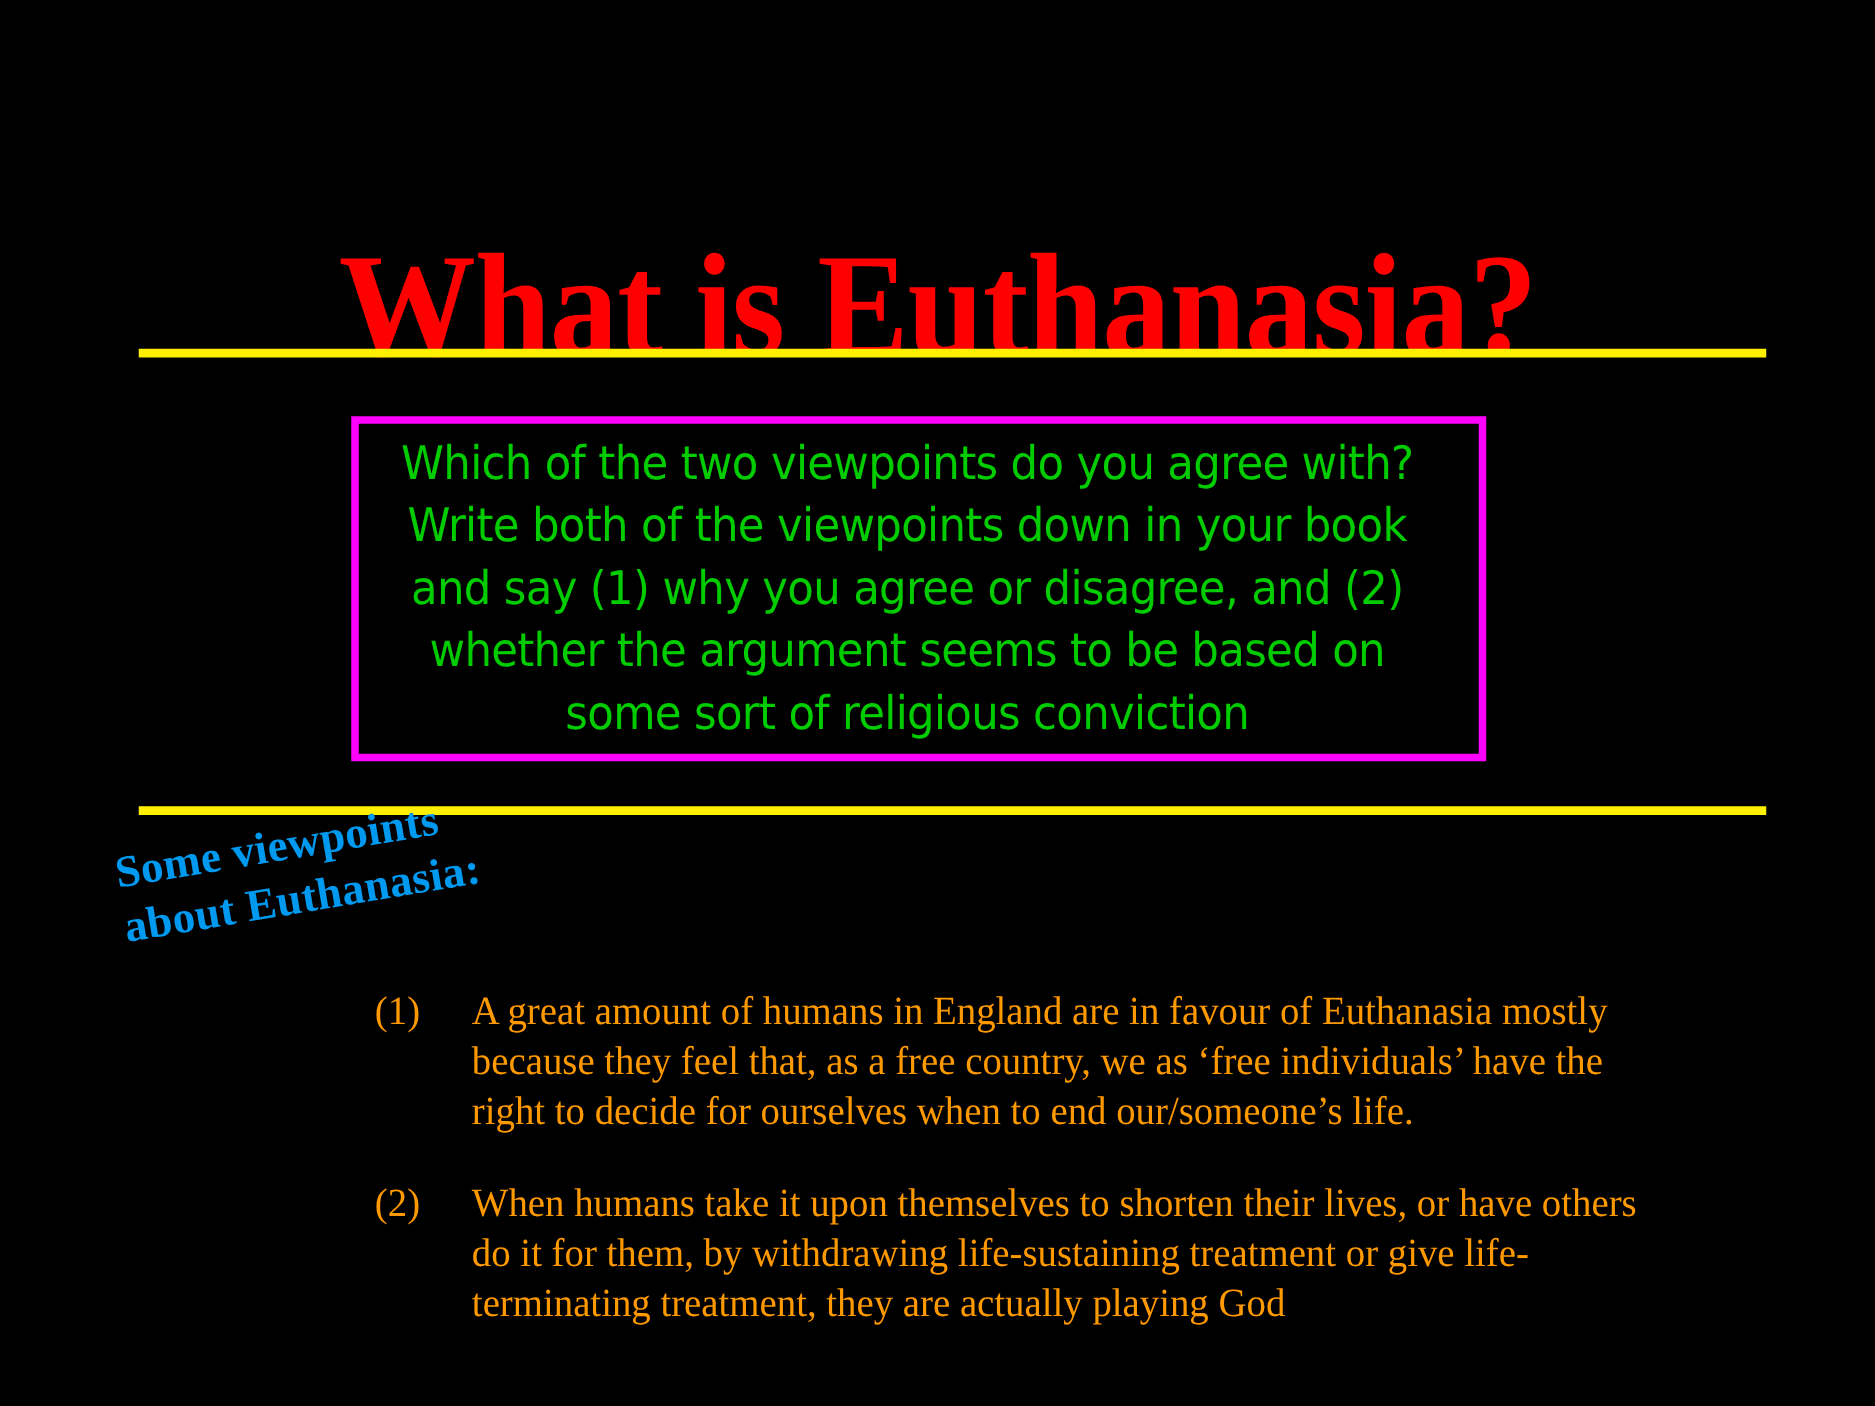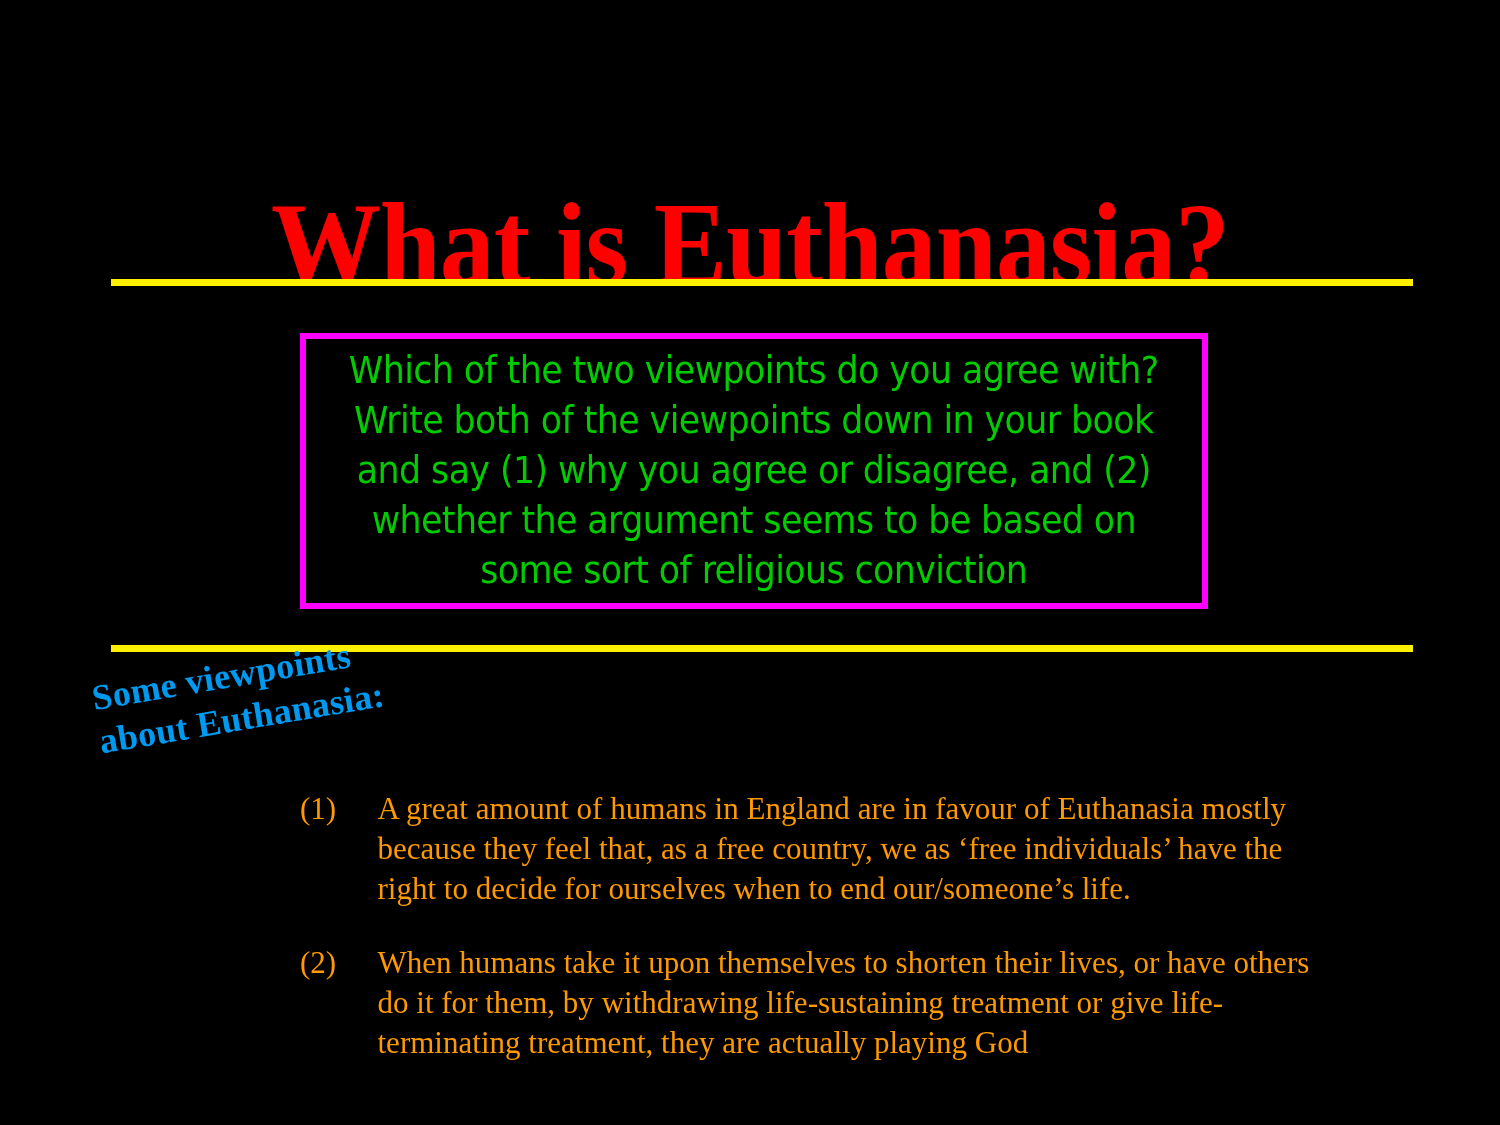--- a/index.html
+++ b/index.html
@@ -46,30 +46,29 @@
     width: 1302px;
     height: 7px;
     background: #FFF000;
   }
   .rule-top  { top: 279px; }
   .rule-bottom { top: 645px; }
 
   
   .callout {
     position: absolute;
-    left: 300px;
+    left: 281px;
     top: 333px;
     width: 908px;
     height: 276px;
     box-sizing: border-box;
     border: 6px solid #FF00FF;
     background: #000000;
     display: flex;
     align-items: center;
-    justify-content: center;
   }
   .callout-text {
     color: #00CC00;
     font-family: "DejaVu Sans", "Liberation Sans", sans-serif;
     font-size: 37px;
     font-weight: 400;
     line-height: 50px;
     text-align: center;
     letter-spacing: -0.6px;
     transform: scaleX(0.94);

